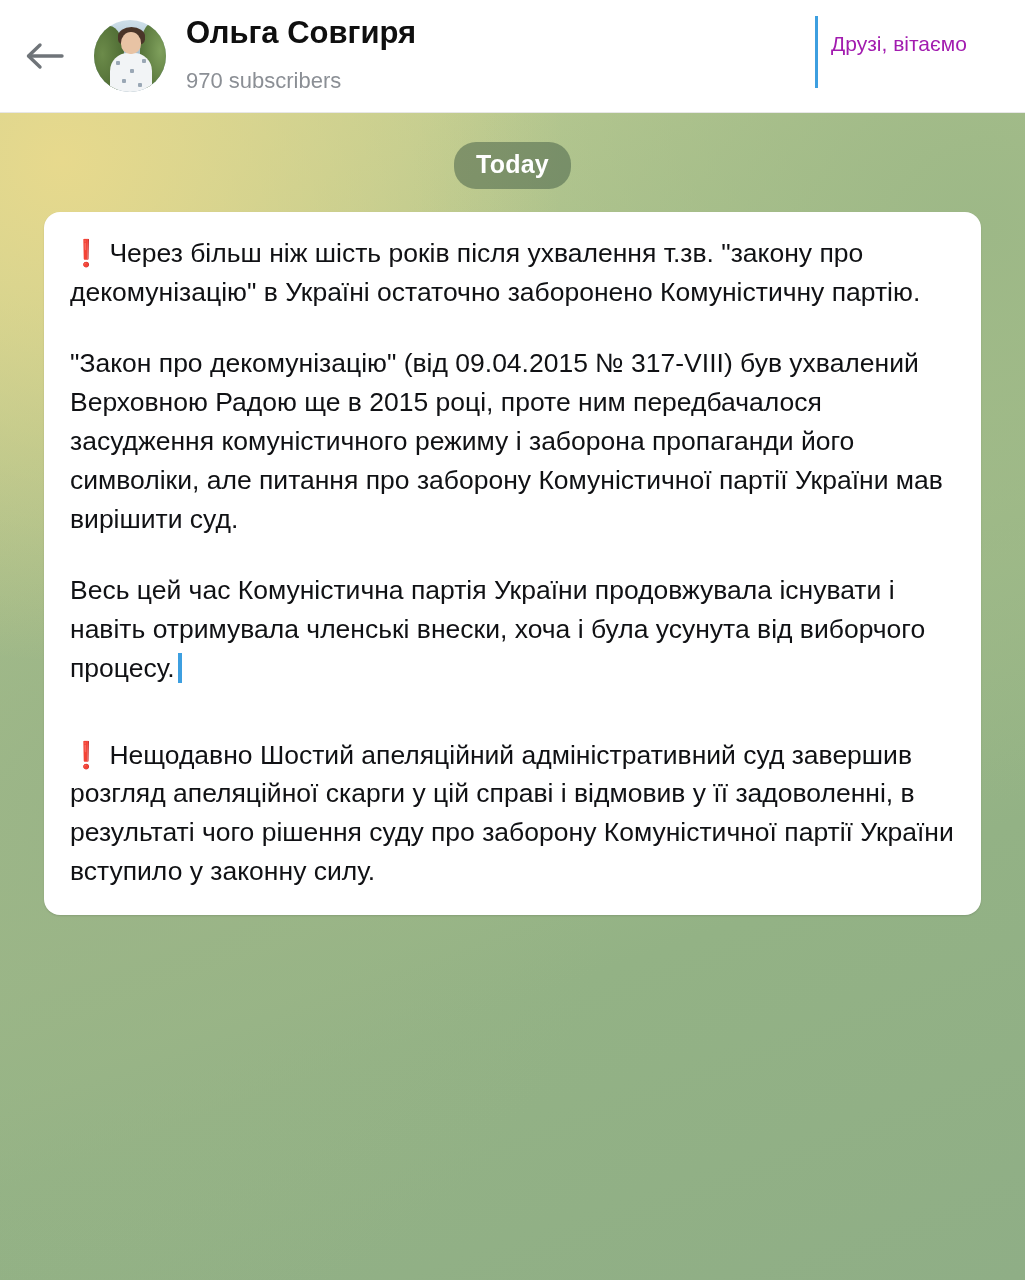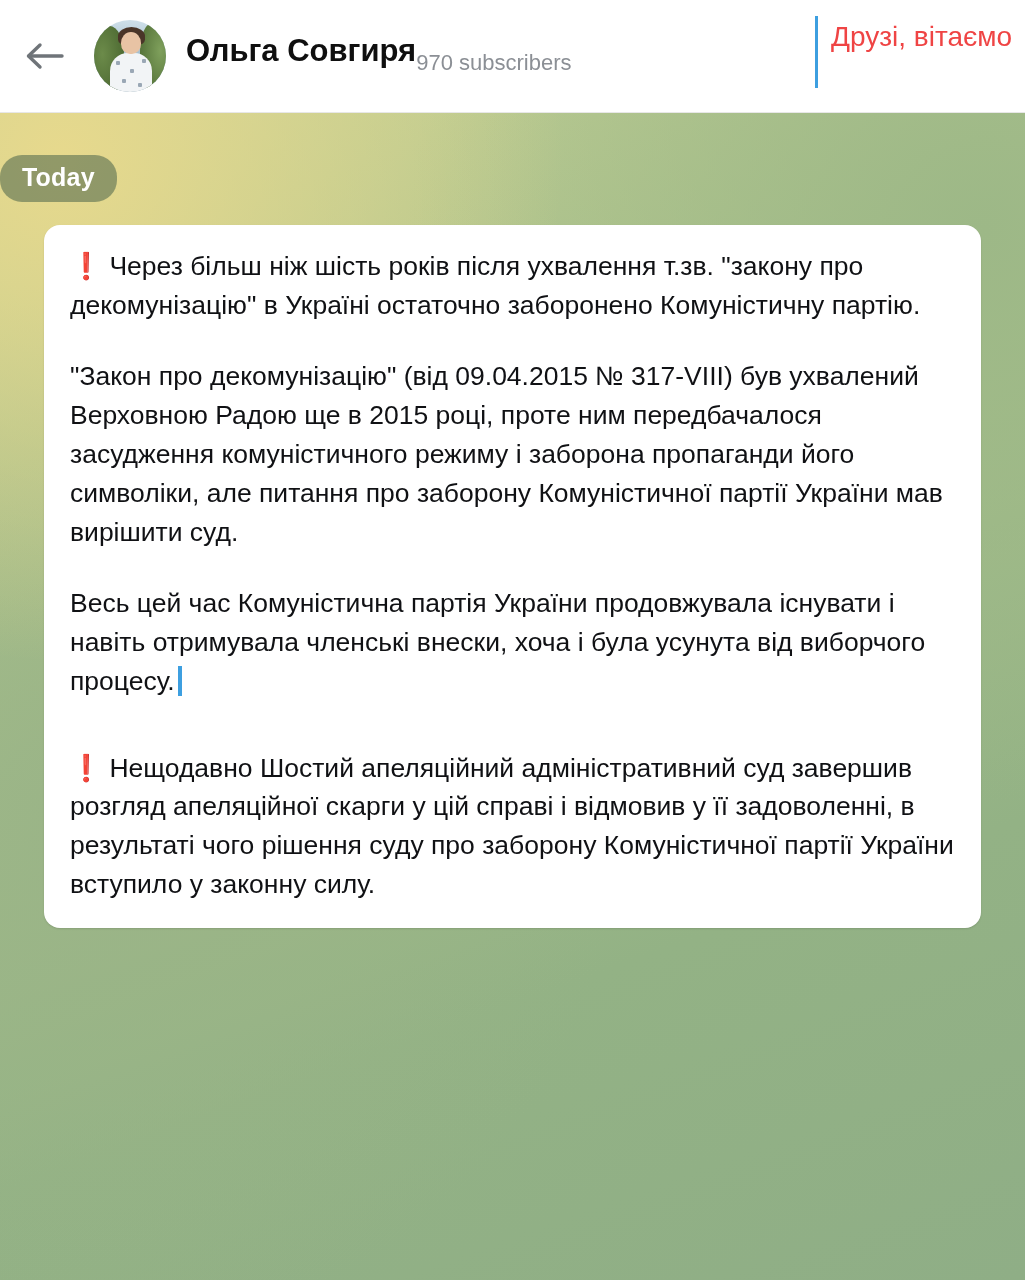--- a/index.html
+++ b/index.html
@@ -84,21 +84,21 @@
       radial-gradient(circle at 22px 18px, #9aa7b5 2px, transparent 2.5px),
       radial-gradient(circle at 34px 8px, #9aa7b5 2px, transparent 2.5px),
       radial-gradient(circle at 14px 28px, #9aa7b5 2px, transparent 2.5px),
       radial-gradient(circle at 30px 32px, #9aa7b5 2px, transparent 2.5px);
     border-radius: 18px 18px 6px 6px;
   }
 
   .titleblock {
     margin-left: 20px;
     display: flex;
-    flex-direction: row;
+    flex-direction: column;
     justify-content: center;
     min-width: 0;
   }
   .chat-title {
     font-size: 31px;
     font-weight: bold;
     color: #0f0f0f;
     line-height: 1.15;
     white-space: nowrap;
   }
@@ -121,45 +121,46 @@
     height: 72px;
   }
   .pinned-title {
     font-size: 23px;
     font-weight: bold;
     color: #3d9fe0;
     white-space: nowrap;
     line-height: 1.35;
   }
   .pinned-text {
-    font-size: 28px;
-    color: #ef4444;
+    font-size: 21px;
+    color: #a21caf;
     white-space: nowrap;
     line-height: 1.35;
-    margin-top: 2px;
+    margin-top: 14px;
   }
 
   
   .chat-bg {
     position: absolute;
     top: 113px;
     left: 0;
     right: 0;
     bottom: 0;
     background:
       radial-gradient(circle at 6% 4%, #e7d98d 0%, rgba(231,217,141,0) 34%),
       radial-gradient(circle at 96% 10%, #9db887 0%, rgba(157,184,135,0) 40%),
       radial-gradient(circle at 10% 60%, #9ab487 0%, rgba(154,180,135,0) 45%),
       linear-gradient(160deg, #c3cf94 0%, #a8c08b 35%, #93b285 70%, #8fae86 100%);
     overflow: hidden;
   }
 
   .date-wrap {
     display: flex;
-    padding-top: 42px;
+    justify-content: center;
+    padding-top: 29px;
   }
   .date-pill {
     background: rgba(74,100,74,0.55);
     color: #ffffff;
     font-size: 25px;
     font-weight: bold;
     padding: 8px 22px 10px;
     border-radius: 22px;
     letter-spacing: 0.2px;
   }

